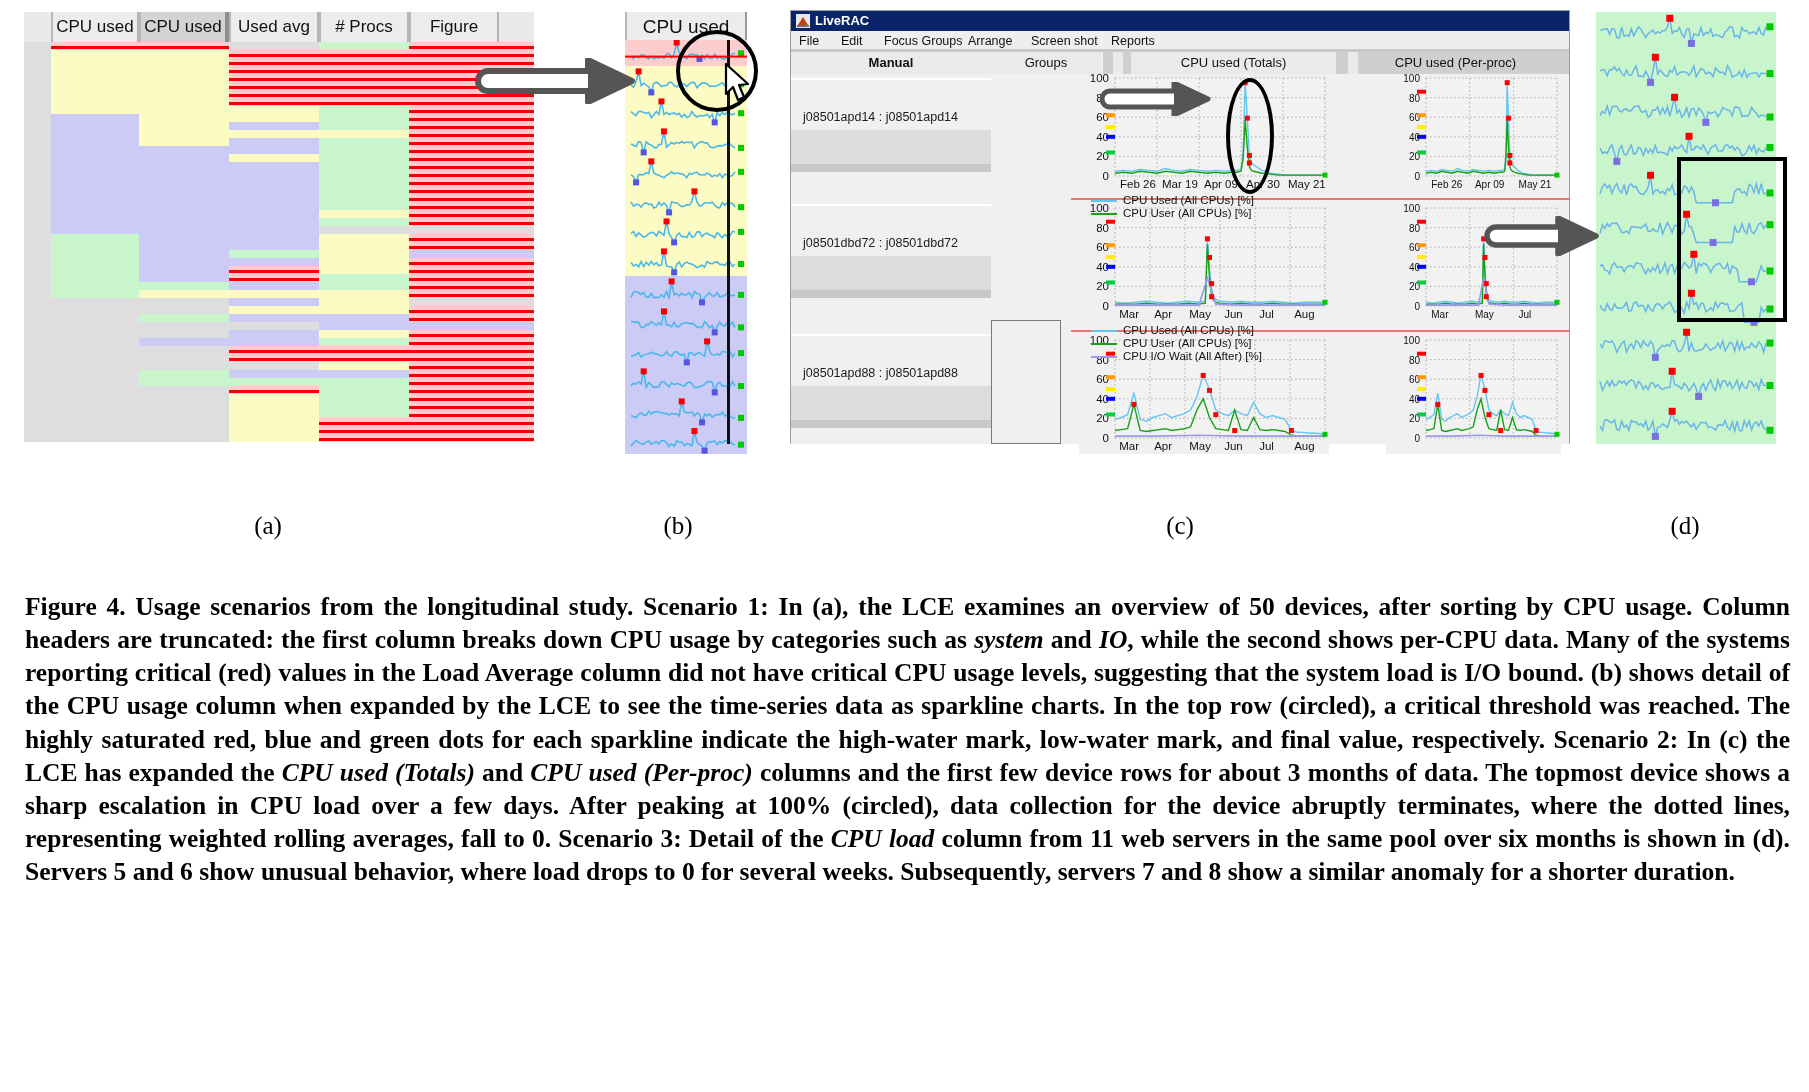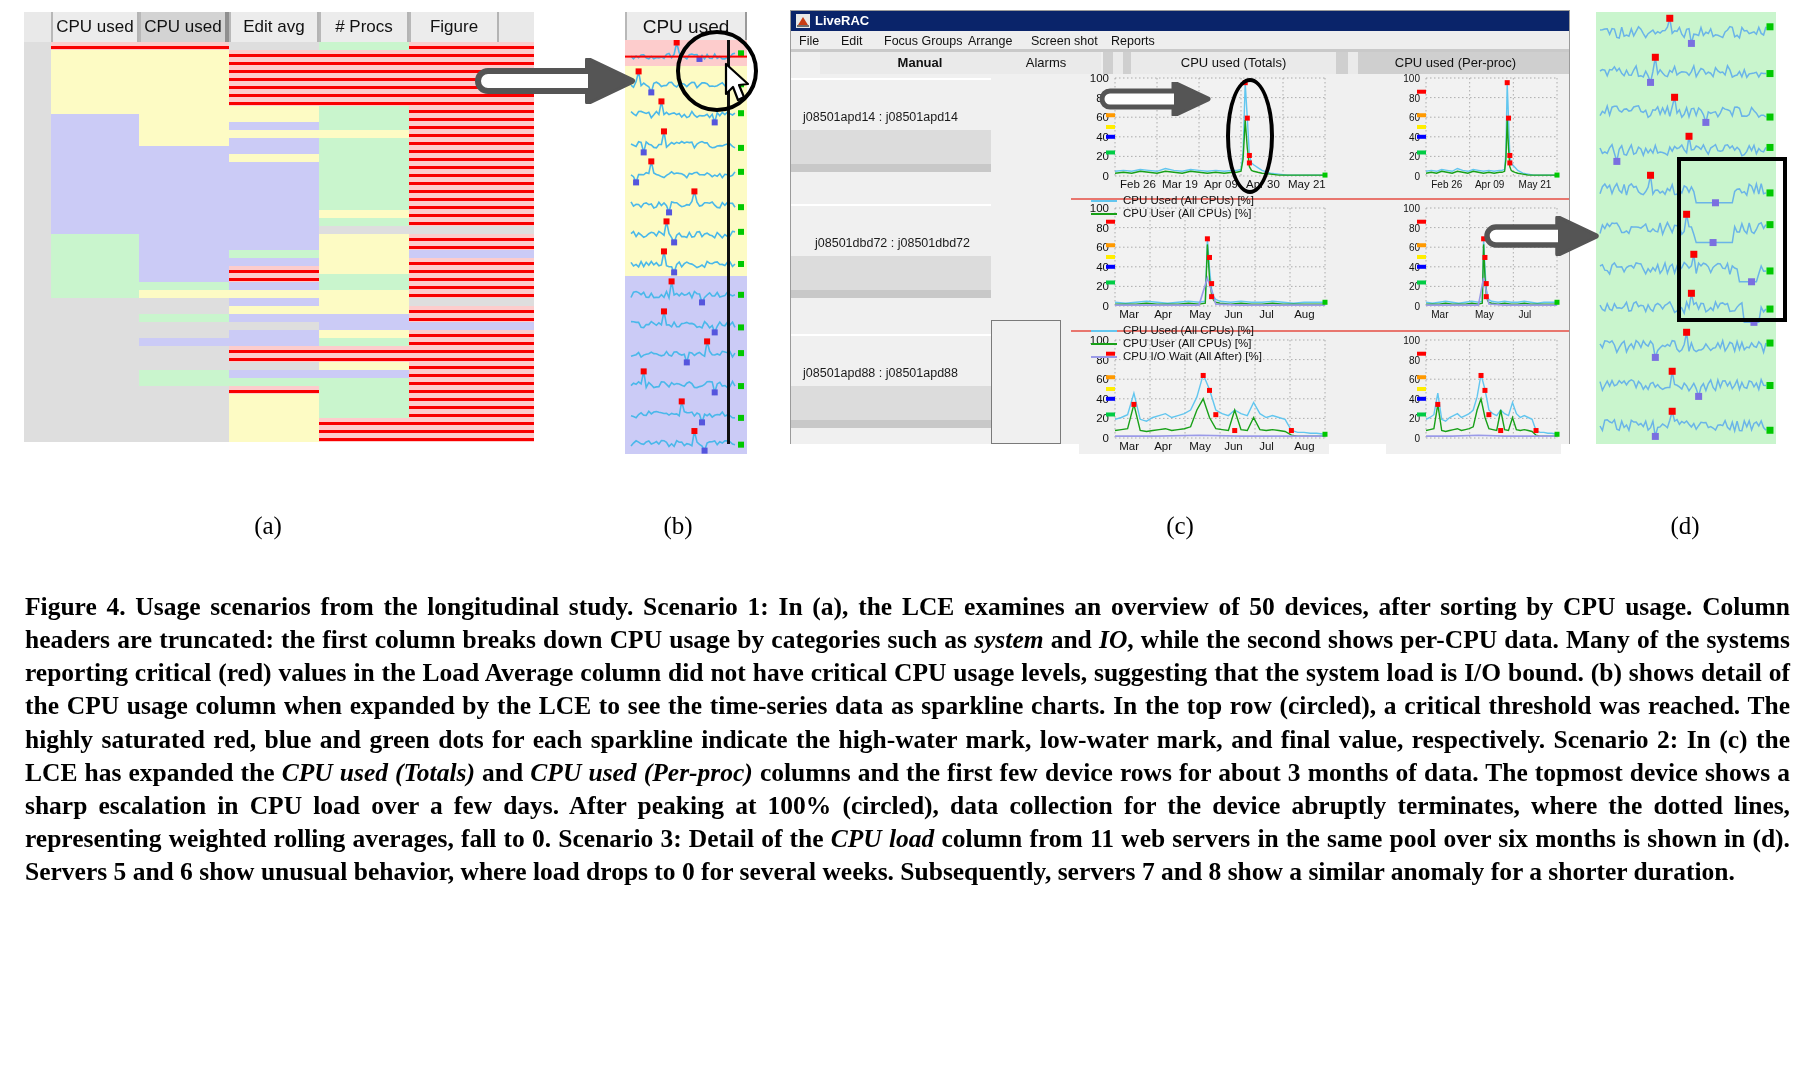--- a/index.html
+++ b/index.html
@@ -96,21 +96,21 @@
 </head>
 <body>
 
 <div id="fig">
 
   <div id="panel-a" class="abs">
     <div class="hdrbar"></div>
     <div id="a-headers">
         <div class="colhdr" style="left: 27px; width: 88px;">CPU used</div>
         <div class="colhdr sel" style="left: 115px; width: 90px;">CPU used</div>
-        <div class="colhdr" style="left: 205px; width: 90px;">Edit avg</div>
+        <div class="colhdr" style="left: 205px; width: 90px;">Used avg</div>
         <div class="colhdr" style="left: 295px; width: 90px;"># Procs</div>
         <div class="colhdr" style="left: 385px; width: 90px;">Figure</div>
       </div>
     <div id="heat">
         <div class="hcell" style="left: 27px; top: 0px; width: 88px; height: 8px; background: rgb(253, 204, 204);"></div>
         <div class="hcell" style="left: 27px; top: 4.16px; width: 88px; height: 2.6px; background: rgb(249, 0, 0);"></div>
         <div class="hcell" style="left: 27px; top: 8px; width: 88px; height: 8px; background: rgb(253, 251, 196);"></div>
         <div class="hcell" style="left: 27px; top: 16px; width: 88px; height: 8px; background: rgb(253, 251, 196);"></div>
         <div class="hcell" style="left: 27px; top: 24px; width: 88px; height: 8px; background: rgb(253, 251, 196);"></div>
         <div class="hcell" style="left: 27px; top: 32px; width: 88px; height: 8px; background: rgb(253, 251, 196);"></div>
@@ -577,37 +577,37 @@
       </div>
     <div id="c-title">
       <svg id="c-logo" viewBox="0 0 14 14">
         <rect x="0" y="0" width="14" height="14" fill="#e8e8e8"></rect>
         <path d="M2 11 L7 3 L12 11 Z" fill="#c83c14"></path>
         <rect x="1" y="11" width="12" height="2" fill="#6f6f6f"></rect>
       </svg>
       <span>LiveRAC</span>
     </div>
     <div id="c-body">
-        <div class="c-colhdr lite" style="left: 0px; top: 0px; width: 200px; font-weight: bold; margin-left: 29px;">Manual</div>
-        <div class="c-colhdr lite" style="left: 200px; top: 0px; width: 110px;">Alarms</div>
+        <div class="c-colhdr lite" style="left: 0px; top: 0px; width: 200px; font-weight: bold;">Manual</div>
+        <div class="c-colhdr lite" style="left: 200px; top: 0px; width: 110px;">Groups</div>
         <div class="c-colhdr grey" style="left: 312px; top: 0px; width: 10px;"></div>
         <div class="c-colhdr lite" style="left: 322px; top: 0px; width: 10px;"></div>
         <div class="c-colhdr grey" style="left: 332px; top: 0px; width: 8px;"></div>
         <div class="c-colhdr lite" style="left: 340px; top: 0px; width: 205px;">CPU used (Totals)</div>
         <div class="c-colhdr grey" style="left: 545px; top: 0px; width: 12px;"></div>
         <div class="c-colhdr lite" style="left: 557px; top: 0px; width: 10px;"></div>
         <div class="c-colhdr grey" style="left: 567px; top: 0px; width: 195px;">CPU used (Per-proc)</div>
         <div class="c-colhdr grey" style="left: 762px; top: 0px; width: 16px;"></div>
         <div class="abs" style="left: 0px; top: -3px; width: 778px; height: 3px; background: rgb(201, 201, 201);"></div>
         <div class="whiteline" style="left: 0px; top: 26px; width: 200px;"></div>
         <div class="dev-name" style="left: 12px; top: 58px;">j08501apd14 : j08501apd14</div>
         <div class="greyblock" style="left: 0px; top: 78px; width: 200px; height: 34px;"></div>
         <div class="greyblock2" style="left: 0px; top: 112px; width: 200px; height: 8px;"></div>
         <div class="whiteline" style="left: 0px; top: 152px; width: 200px;"></div>
-        <div class="dev-name" style="left: 24px; top: 184px;">j08501dbd72 : j08501dbd72</div>
+        <div class="dev-name" style="left: 12px; top: 184px;">j08501dbd72 : j08501dbd72</div>
         <div class="greyblock" style="left: 0px; top: 204px; width: 200px; height: 34px;"></div>
         <div class="greyblock2" style="left: 0px; top: 238px; width: 200px; height: 8px;"></div>
         <div class="whiteline" style="left: 0px; top: 282px; width: 200px;"></div>
         <div class="dev-name" style="left: 12px; top: 314px;">j08501apd88 : j08501apd88</div>
         <div class="greyblock" style="left: 0px; top: 334px; width: 200px; height: 34px;"></div>
         <div class="greyblock2" style="left: 0px; top: 368px; width: 200px; height: 8px;"></div>
         <div class="abs" style="left: 200px; top: 268px; width: 70px; height: 124px; background: rgb(240, 240, 240); border: 1px solid rgb(122, 122, 122);"></div>
         <div class="redline" style="left: 280px; top: 146px; width: 498px;"></div>
         <div class="redline" style="left: 280px; top: 278px; width: 498px;"></div>
         <div class="chart" style="left: 288px; top: 22px; width: 250px; height: 118px;">

